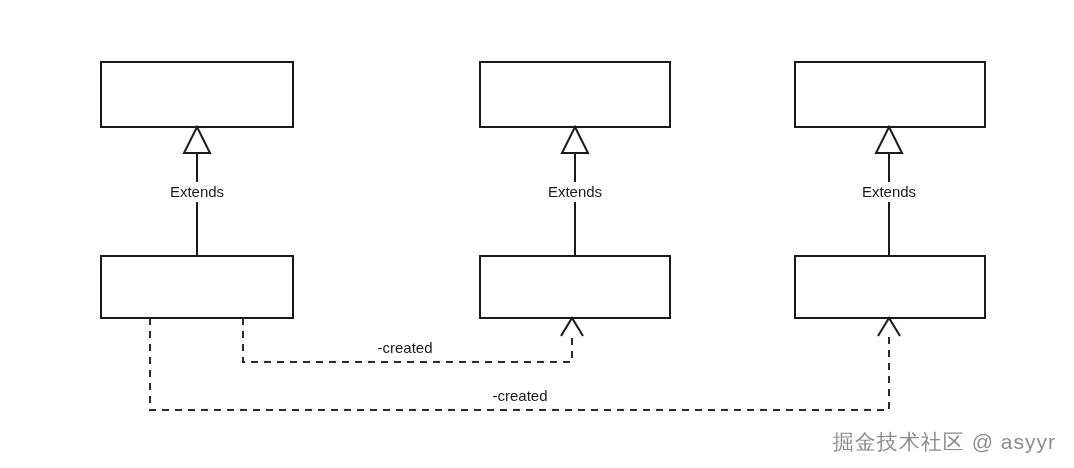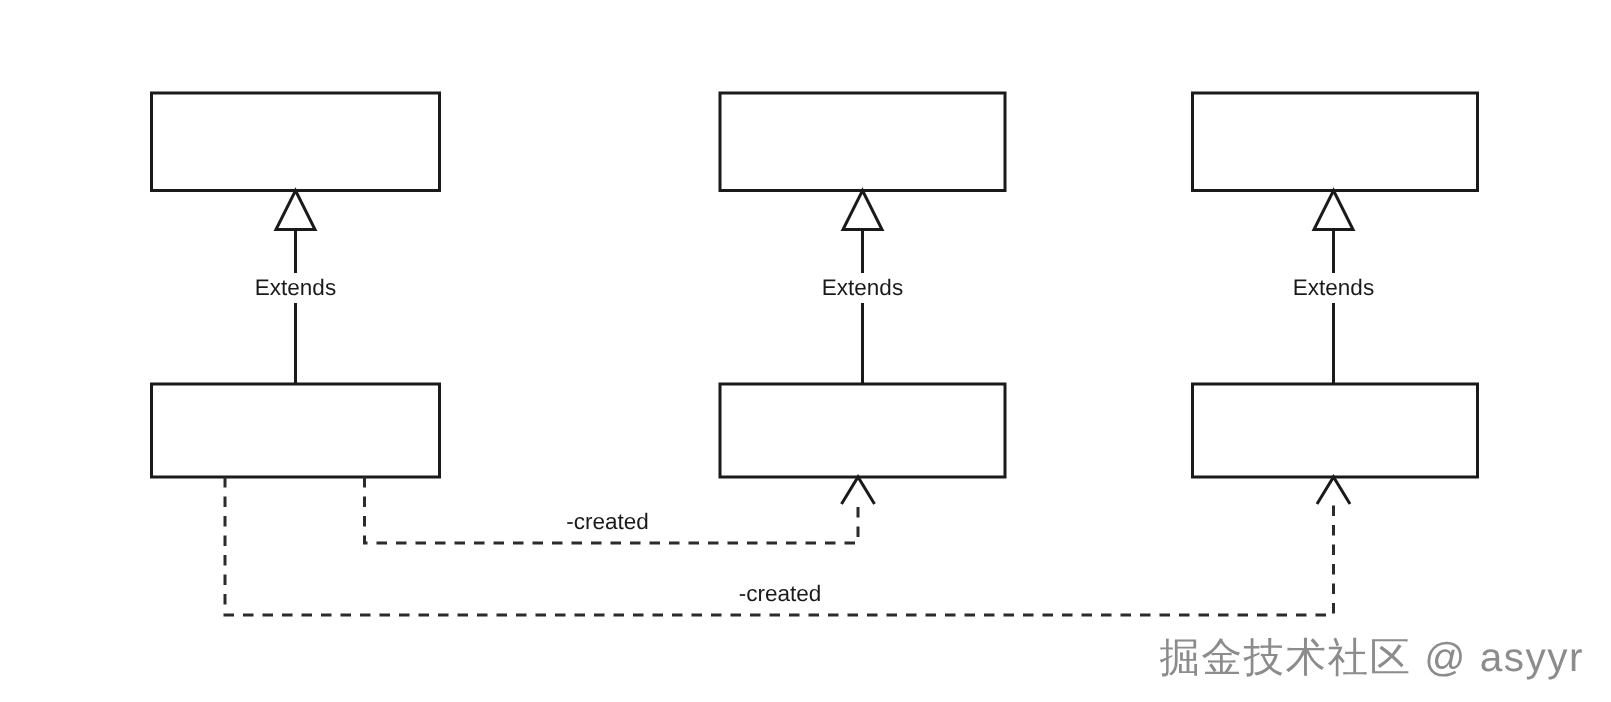--- a/index.html
+++ b/index.html
@@ -64,21 +64,21 @@
   }
   .label-bg {
     fill: #ffffff;
     stroke: none;
   }
   .watermark {
     position: absolute;
     right: 18px;
     bottom: 12px;
     font-family: "Liberation Sans", sans-serif;
-    font-size: 27px;
+    font-size: 21px;
     color: #8c8c8c;
     letter-spacing: 1px;
     white-space: nowrap;
     user-select: none;
   }
 </style>
 </head>
 <body>
 
 <div id="canvas">

